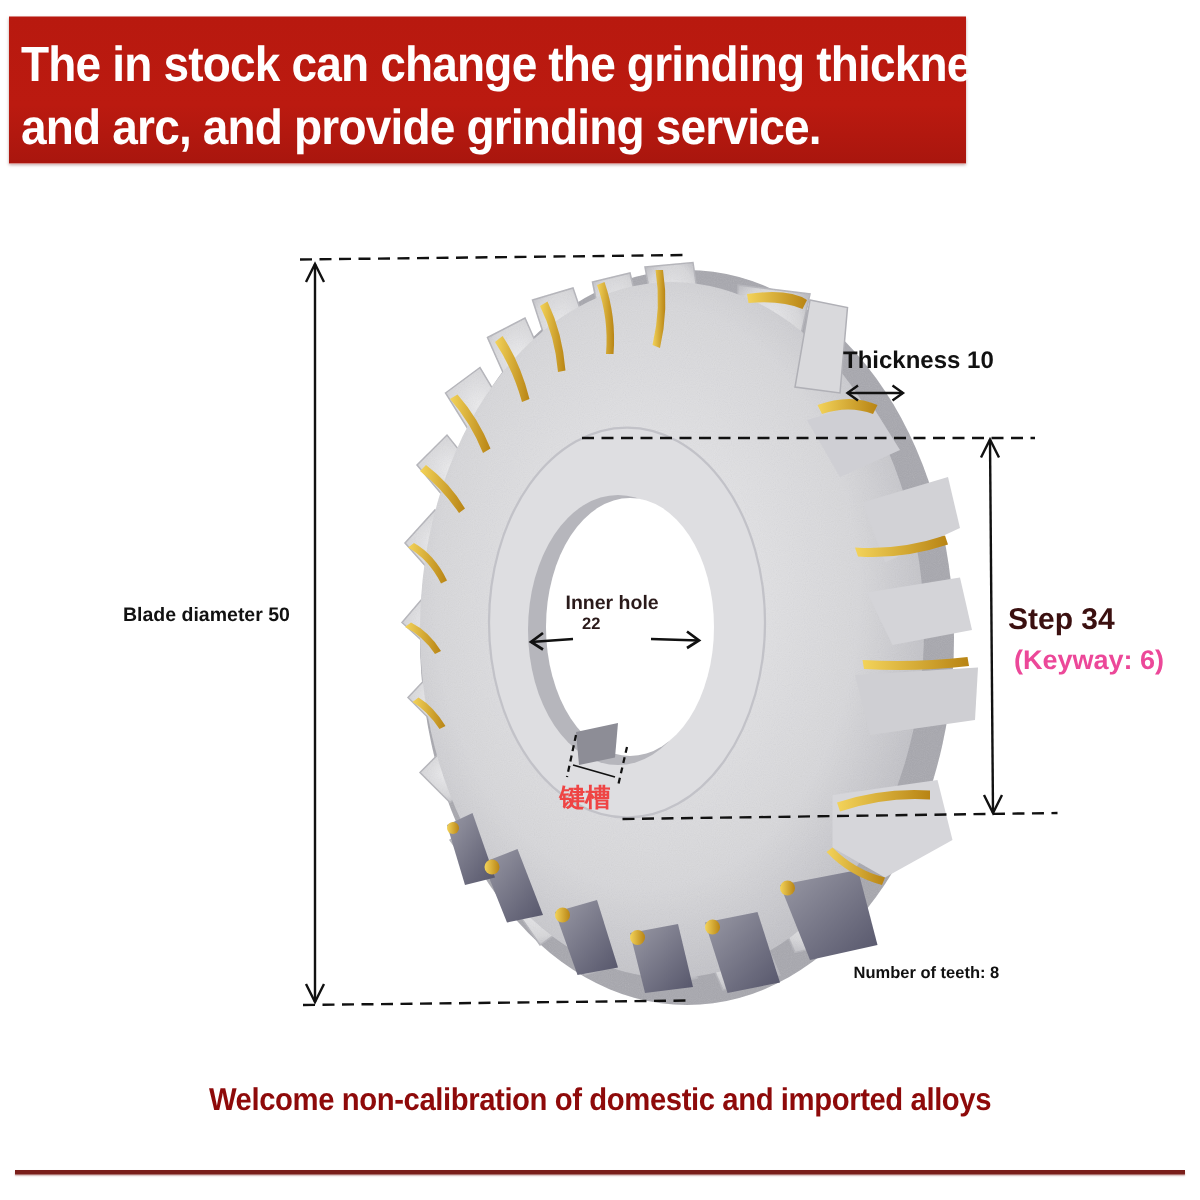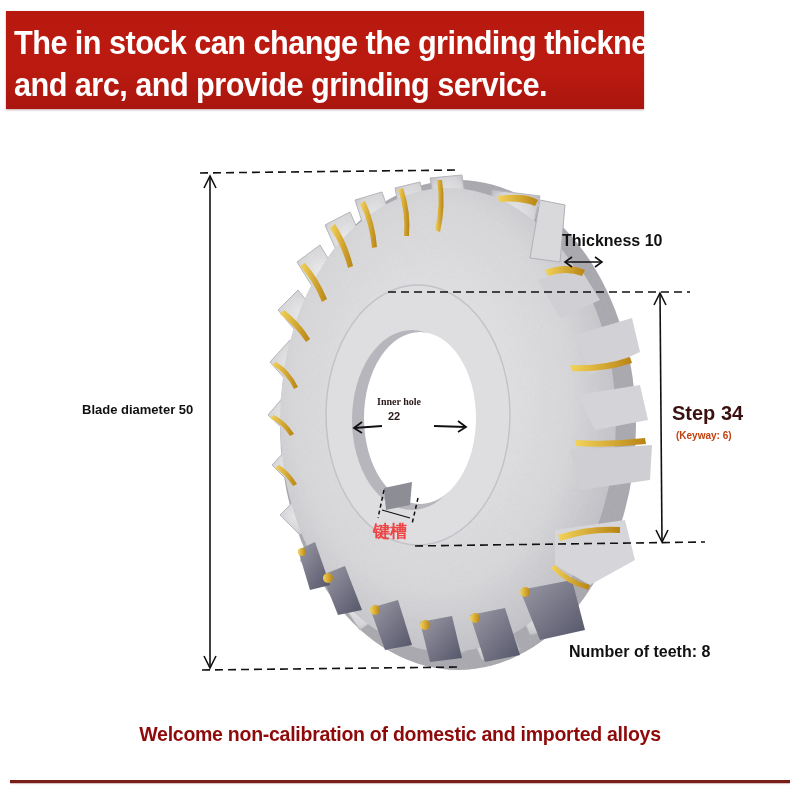--- a/index.html
+++ b/index.html
@@ -45,26 +45,26 @@
       height: 800px;
     }
     .label {
       position: absolute;
       font-weight: bold;
       color: #111111;
       white-space: nowrap;
     }
     .label-blade-diameter { left: 82px; top: 402px; font-size: 13px; }
     .label-thickness { left: 562px; top: 232px; font-size: 16px; }
-    .label-inner-hole { left: 377px; top: 396px; font-size: 10px; line-height: 12px; color: #2a1a1a; font-family: Liberation Serif, serif; }
+    .label-inner-hole { left: 377px; top: 396px; font-size: 13px; line-height: 12px; color: #2a1a1a; }
     .label-inner-hole-value { left: 388px; top: 410px; font-size: 11px; color: #2a1a1a; }
     .label-keyway-cn { left: 373px; top: 520px; font-size: 17px; color: #ef4444; }
     .label-step { left: 672px; top: 402px; font-size: 20px; color: #3b1010; }
-    .label-keyway { left: 676px; top: 430px; font-size: 10px; color: #c2410c; text-align: right; }
-    .label-teeth { left: 569px; top: 643px; font-size: 16px; }
+    .label-keyway { left: 676px; top: 430px; font-size: 18px; color: #ec4899; text-align: right; }
+    .label-teeth { left: 569px; top: 643px; font-size: 11px; }
     .footer-text {
       position: absolute;
       left: 0;
       top: 722px;
       width: 800px;
       text-align: center;
       color: #8e0a0a;
       font-weight: bold;
       font-size: 21px;
       letter-spacing: -0.3px;

